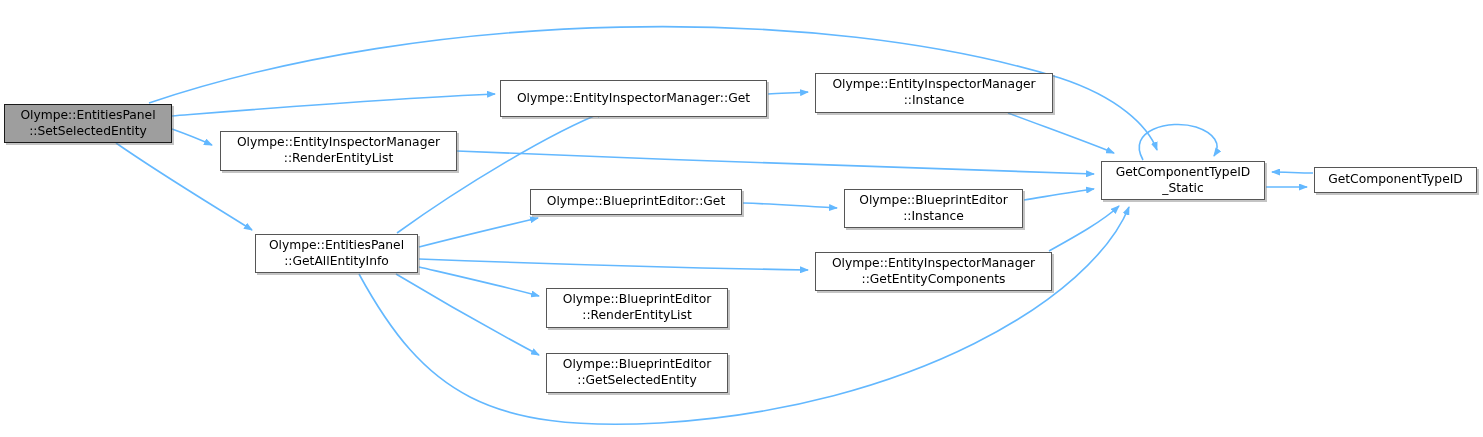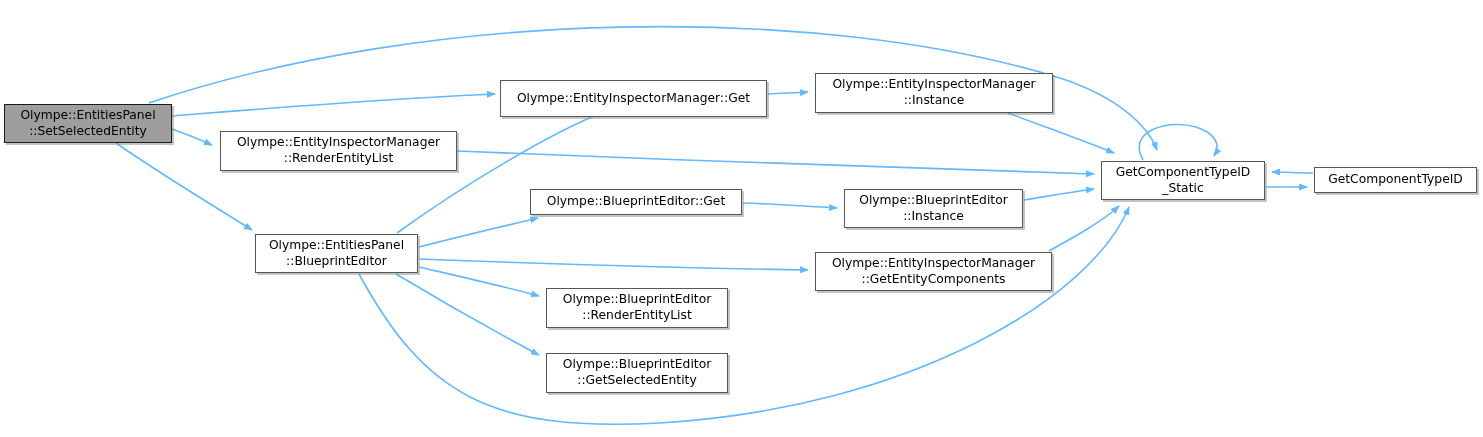--- a/index.html
+++ b/index.html
@@ -88,21 +88,21 @@
       </div>
       <div class="node" style="left: 1101px; top: 161px; width: 164px; height: 39px;">
         <span>GetComponentTypeID</span>
         <span>_Static</span>
       </div>
       <div class="node" style="left: 1314px; top: 167px; width: 163px; height: 26px;">
         <span>GetComponentTypeID</span>
       </div>
       <div class="node" style="left: 255px; top: 234px; width: 163px; height: 39px;">
         <span>Olympe::EntitiesPanel</span>
-        <span>::BlueprintEditor</span>
+        <span>::GetAllEntityInfo</span>
       </div>
       <div class="node" style="left: 530px; top: 189px; width: 212px; height: 26px;">
         <span>Olympe::BlueprintEditor::Get</span>
       </div>
       <div class="node" style="left: 844px; top: 189px; width: 179px; height: 39px;">
         <span>Olympe::BlueprintEditor</span>
         <span>::Instance</span>
       </div>
       <div class="node" style="left: 815px; top: 252px; width: 237px; height: 39px;">
         <span>Olympe::EntityInspectorManager</span>

